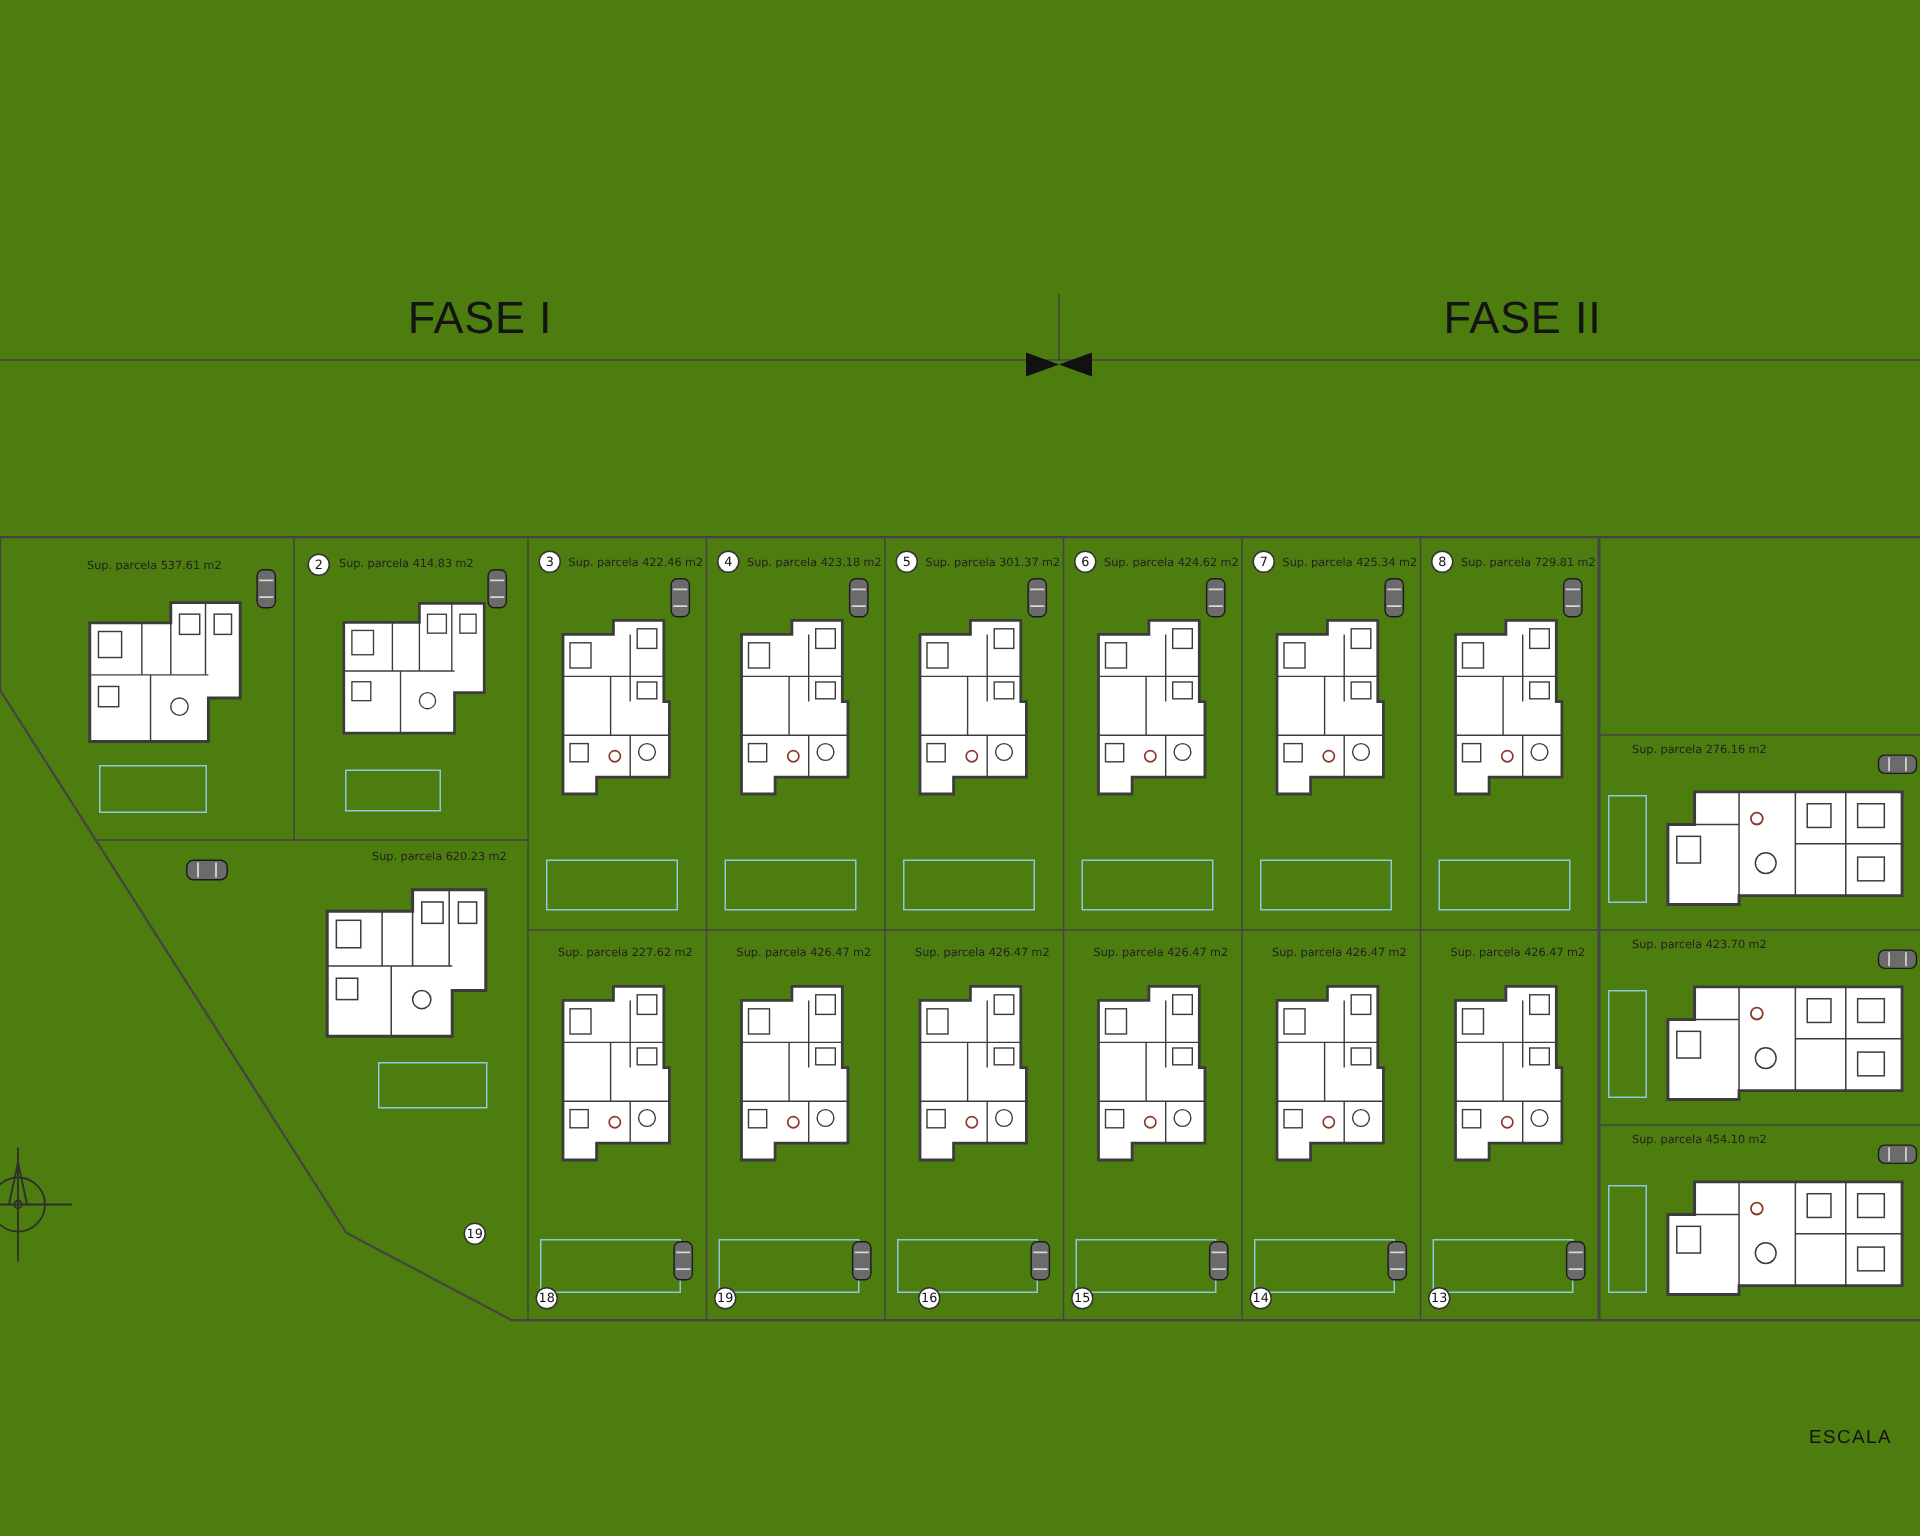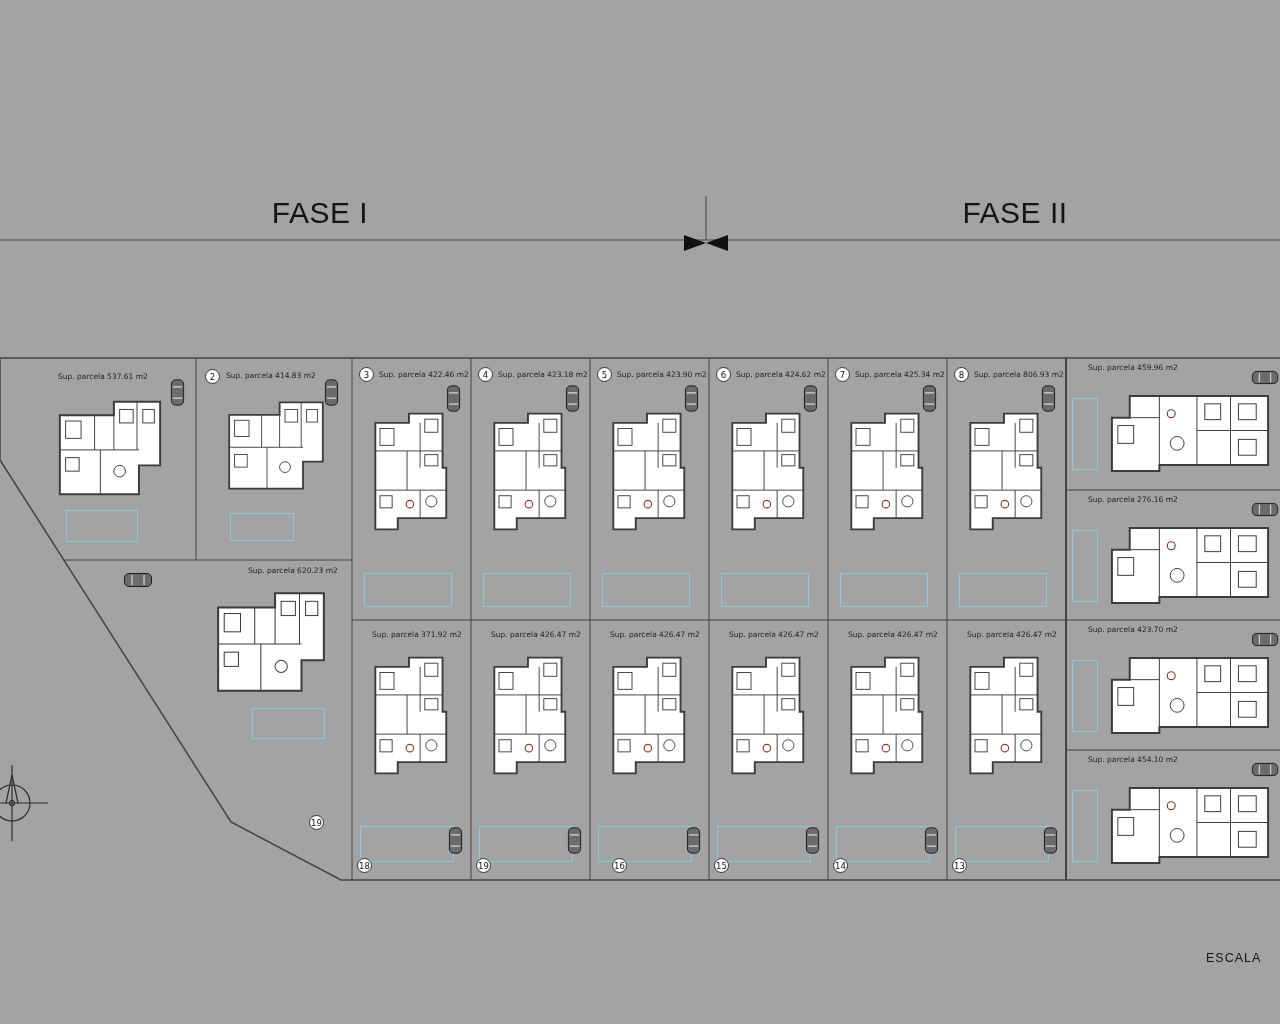--- a/index.html
+++ b/index.html
@@ -1,17 +1,17 @@
 <!DOCTYPE html>
 <html style="--pool: #8cc8de; --line: #3c3c3c;"><head>
 <meta charset="utf-8">
 <style>
   html,body{margin:0;padding:0}
   body{background:#d9d9d9;font-family:"DejaVu Sans",sans-serif}
-  .canvas{position:relative;width:1280px;height:1024px;background:#a3a3a3;overflow:hidden;margin:0 auto}
+  .canvas{position:relative;width:1280px;height:1024px;background:#4d7c0f;overflow:hidden;margin:0 auto}
   .overlay{position:absolute;left:0;top:0}
   .fase{position:absolute;font-size:30px;color:#141414;letter-spacing:.5px;
         font-family:"Liberation Sans","DejaVu Sans",sans-serif}
   .escala{position:absolute;font-size:12.5px;color:#141414;letter-spacing:1px;
         font-family:"Liberation Sans","DejaVu Sans",sans-serif}
   .parcel{position:absolute}
   .parcel > *{position:absolute}
   .num{width:15px;height:15px;border:1px solid #333;border-radius:50%;font-size:8.5px;
        line-height:14px;text-align:center;color:#111;background:#fff;box-sizing:border-box}
   .area{font-size:7.5px;color:#222;white-space:nowrap}
@@ -161,21 +161,21 @@
     <svg class="car" viewBox="0 0 16 30" style="left:94px;top:26px;width:15px;height:29px">
         <use href="#car-v"></use>
       </svg>
     <svg class="plan" viewBox="0 0 90 150" style="left:14px;top:50px;width:84px;height:140px">
         <use href="#plan-v"></use>
       </svg>
     <div class="pool" style="left:12px;top:215px;width:88px;height:34px"></div>
   </div>
   <div class="parcel" style="left:590px;top:358px;width:119px;height:262px">
     <span class="num" style="left:7px;top:9px">5</span>
-    <span class="area" style="left:27px;top:12px">Sup. parcela 423.90 m2</span>
+    <span class="area" style="left:27px;top:12px">Sup. parcela 301.37 m2</span>
     <svg class="car" viewBox="0 0 16 30" style="left:94px;top:26px;width:15px;height:29px">
         <use href="#car-v"></use>
       </svg>
     <svg class="plan" viewBox="0 0 90 150" style="left:14px;top:50px;width:84px;height:140px">
         <use href="#plan-v"></use>
       </svg>
     <div class="pool" style="left:12px;top:215px;width:88px;height:34px"></div>
   </div>
   <div class="parcel" style="left:709px;top:358px;width:119px;height:262px">
     <span class="num" style="left:7px;top:9px">6</span>
@@ -194,32 +194,32 @@
     <svg class="car" viewBox="0 0 16 30" style="left:94px;top:26px;width:15px;height:29px">
         <use href="#car-v"></use>
       </svg>
     <svg class="plan" viewBox="0 0 90 150" style="left:14px;top:50px;width:84px;height:140px">
         <use href="#plan-v"></use>
       </svg>
     <div class="pool" style="left:12px;top:215px;width:88px;height:34px"></div>
   </div>
   <div class="parcel" style="left:947px;top:358px;width:119px;height:262px">
     <span class="num" style="left:7px;top:9px">8</span>
-    <span class="area" style="left:27px;top:12px">Sup. parcela 806.93 m2</span>
+    <span class="area" style="left:27px;top:12px">Sup. parcela 729.81 m2</span>
     <svg class="car" viewBox="0 0 16 30" style="left:94px;top:26px;width:15px;height:29px">
         <use href="#car-v"></use>
       </svg>
     <svg class="plan" viewBox="0 0 90 150" style="left:14px;top:50px;width:84px;height:140px">
         <use href="#plan-v"></use>
       </svg>
     <div class="pool" style="left:12px;top:215px;width:88px;height:34px"></div>
   </div>
 
   <div class="parcel" style="left:352px;top:620px;width:119px;height:260px">
-    <span class="area" style="left:20px;top:10px">Sup. parcela 371.92 m2</span>
+    <span class="area" style="left:20px;top:10px">Sup. parcela 227.62 m2</span>
     <svg class="plan" viewBox="0 0 90 150" style="left:14px;top:32px;width:84px;height:140px">
         <use href="#plan-v"></use>
       </svg>
     <div class="pool" style="left:8px;top:206px;width:94px;height:36px"></div>
     <svg class="car" viewBox="0 0 16 30" style="left:96px;top:206px;width:15px;height:29px">
         <use href="#car-v"></use>
       </svg>
     <span class="num" style="left:5px;top:238px">18</span>
   </div>
   <div class="parcel" style="left:471px;top:620px;width:119px;height:260px">
@@ -283,30 +283,20 @@
     <svg class="car" viewBox="0 0 30 16" style="left:122px;top:12px;width:32px;height:16px">
         <use href="#car-h"></use>
       </svg>
     <svg class="plan" viewBox="0 0 120 112" style="left:210px;top:25px;width:122px;height:114px">
         <use href="#plan-b"></use>
       </svg>
     <div class="pool" style="left:252px;top:148px;width:73px;height:31px"></div>
     <span class="num" style="left:309px;top:255px">19</span>
   </div>
 
-  <div class="parcel" style="left:1066px;top:358px;width:214px;height:132px;overflow:hidden">
-    <span class="area" style="left:22px;top:5px">Sup. parcela 459.96 m2</span>
-    <svg class="car" viewBox="0 0 30 16" style="left:184px;top:12px;width:30px;height:15px">
-        <use href="#car-h"></use>
-      </svg>
-    <div class="pool" style="left:6px;top:40px;width:26px;height:72px"></div>
-    <svg class="plan" viewBox="0 0 170 95" style="left:40px;top:26px;width:168px;height:94px">
-        <use href="#plan-h"></use>
-      </svg>
-  </div>
   <div class="parcel" style="left:1066px;top:490px;width:214px;height:130px;overflow:hidden">
     <span class="area" style="left:22px;top:5px">Sup. parcela 276.16 m2</span>
     <svg class="car" viewBox="0 0 30 16" style="left:184px;top:12px;width:30px;height:15px">
         <use href="#car-h"></use>
       </svg>
     <div class="pool" style="left:6px;top:40px;width:26px;height:72px"></div>
     <svg class="plan" viewBox="0 0 170 95" style="left:40px;top:26px;width:168px;height:94px">
         <use href="#plan-h"></use>
       </svg>
   </div>

